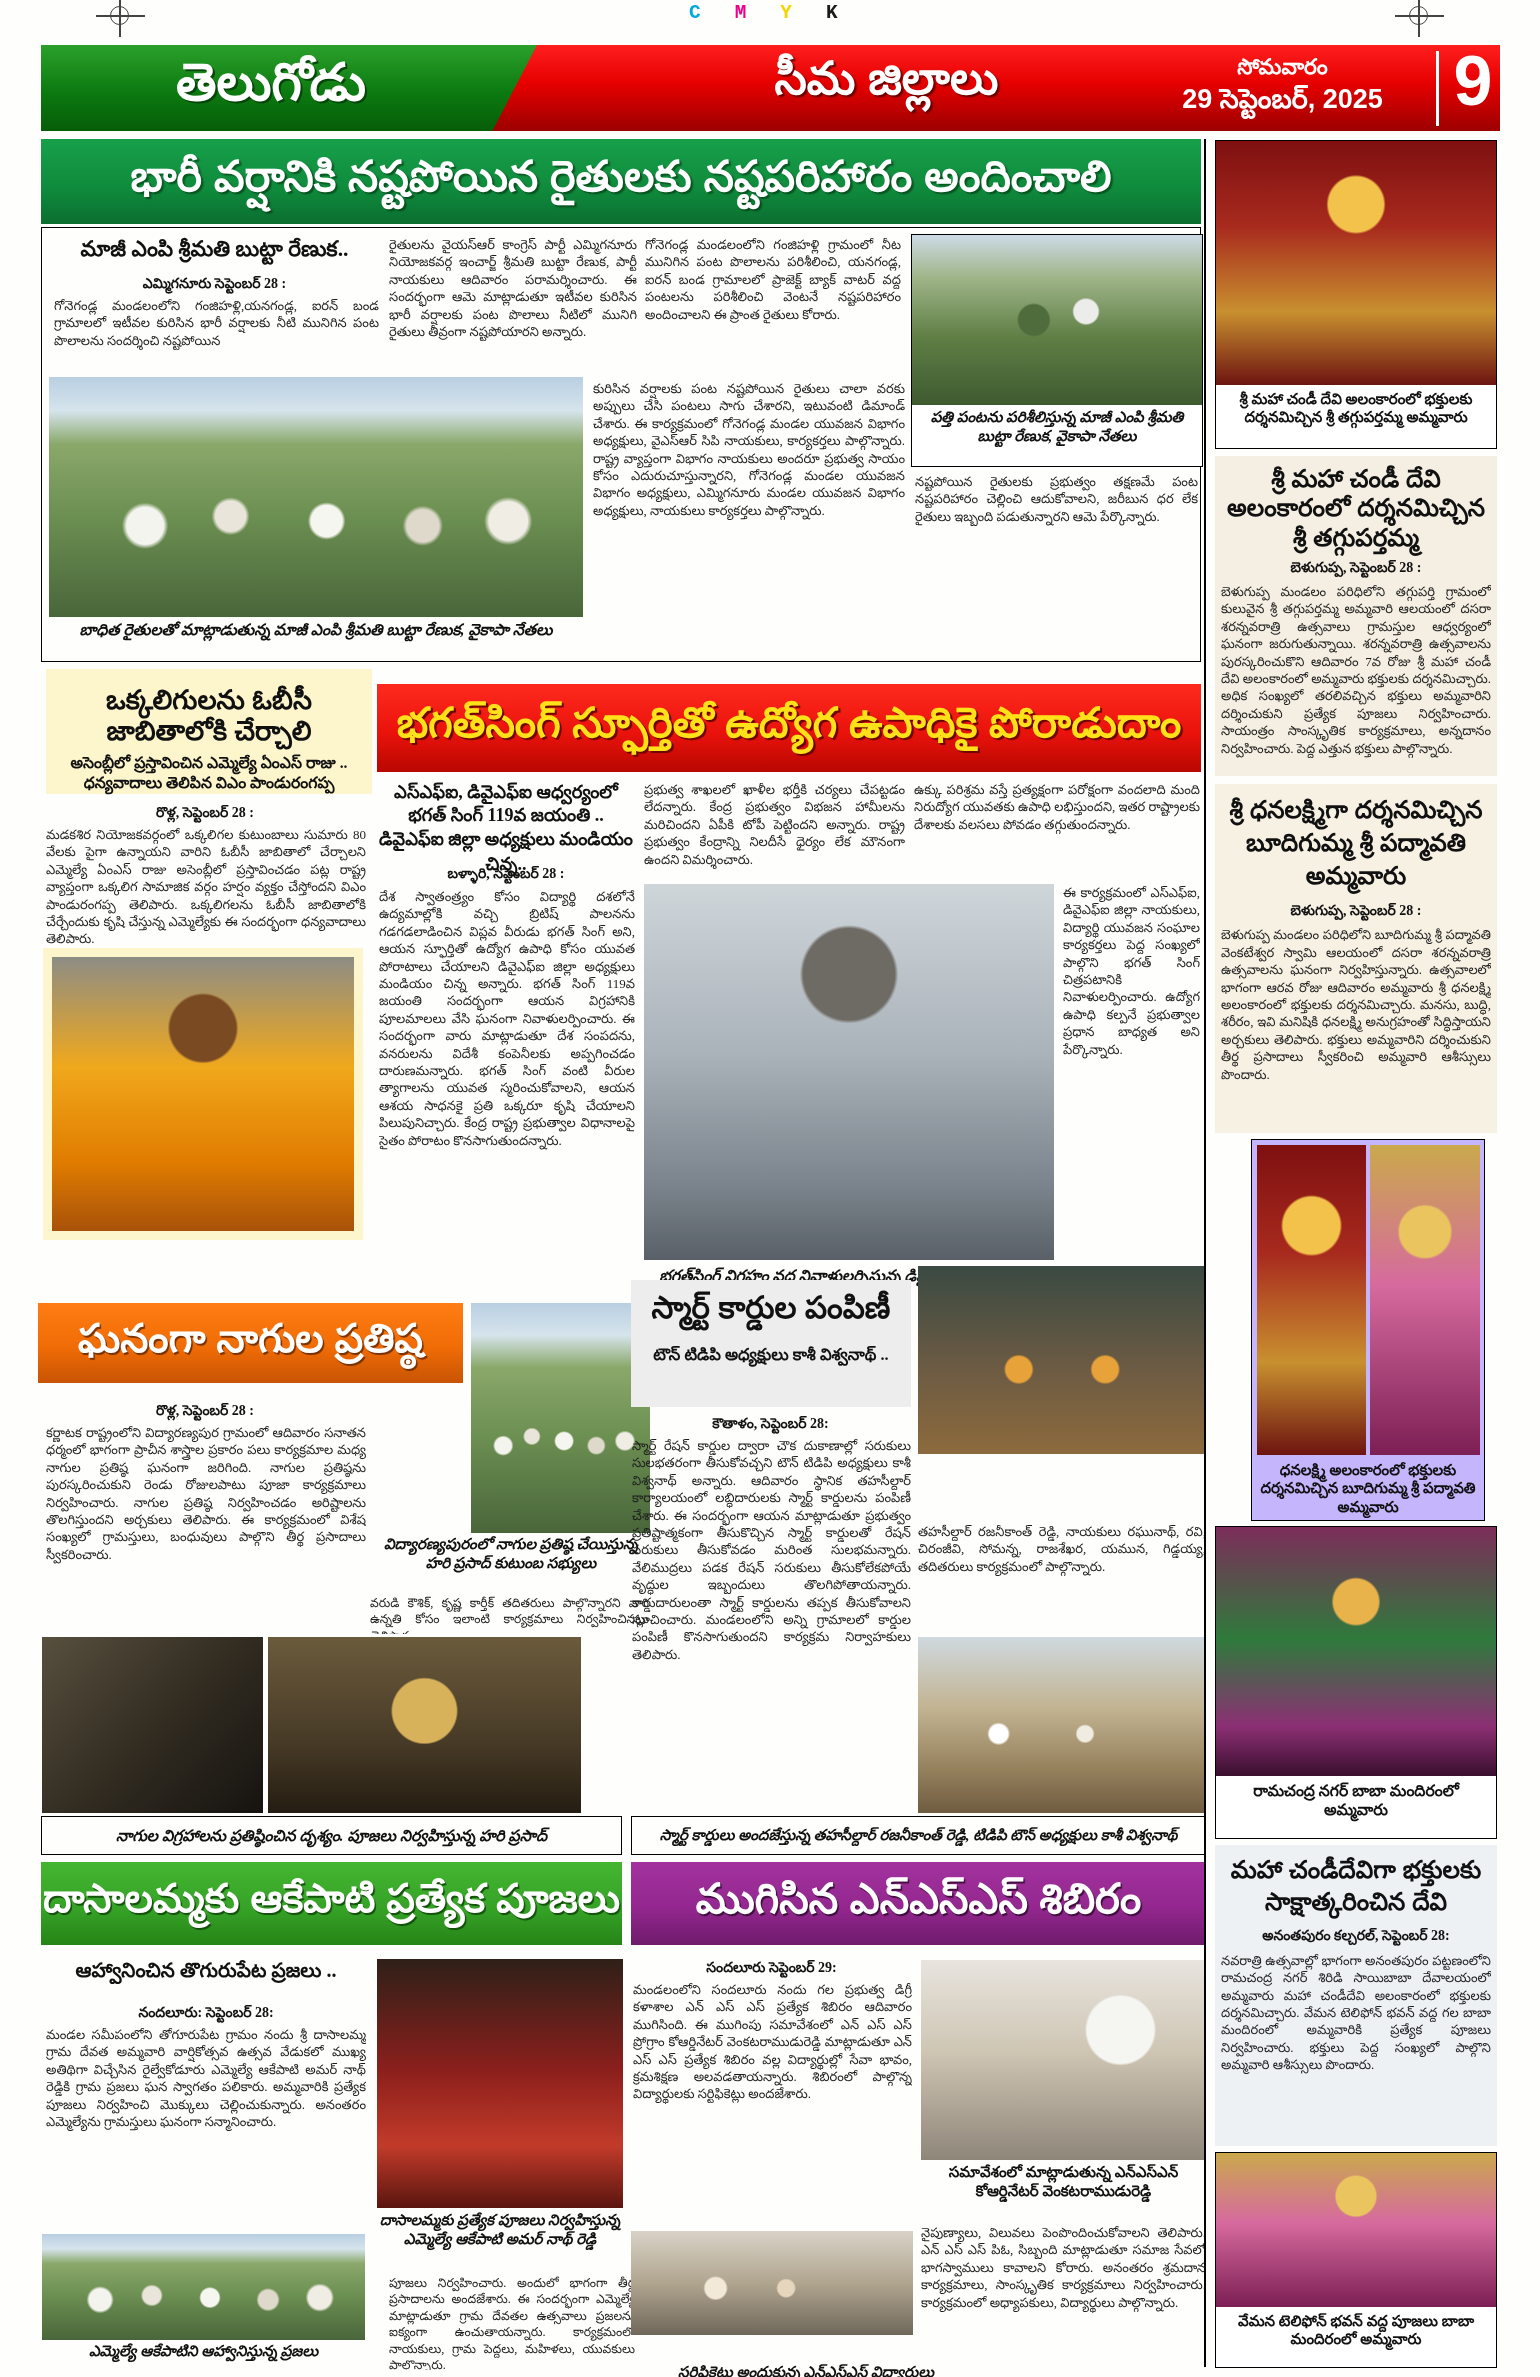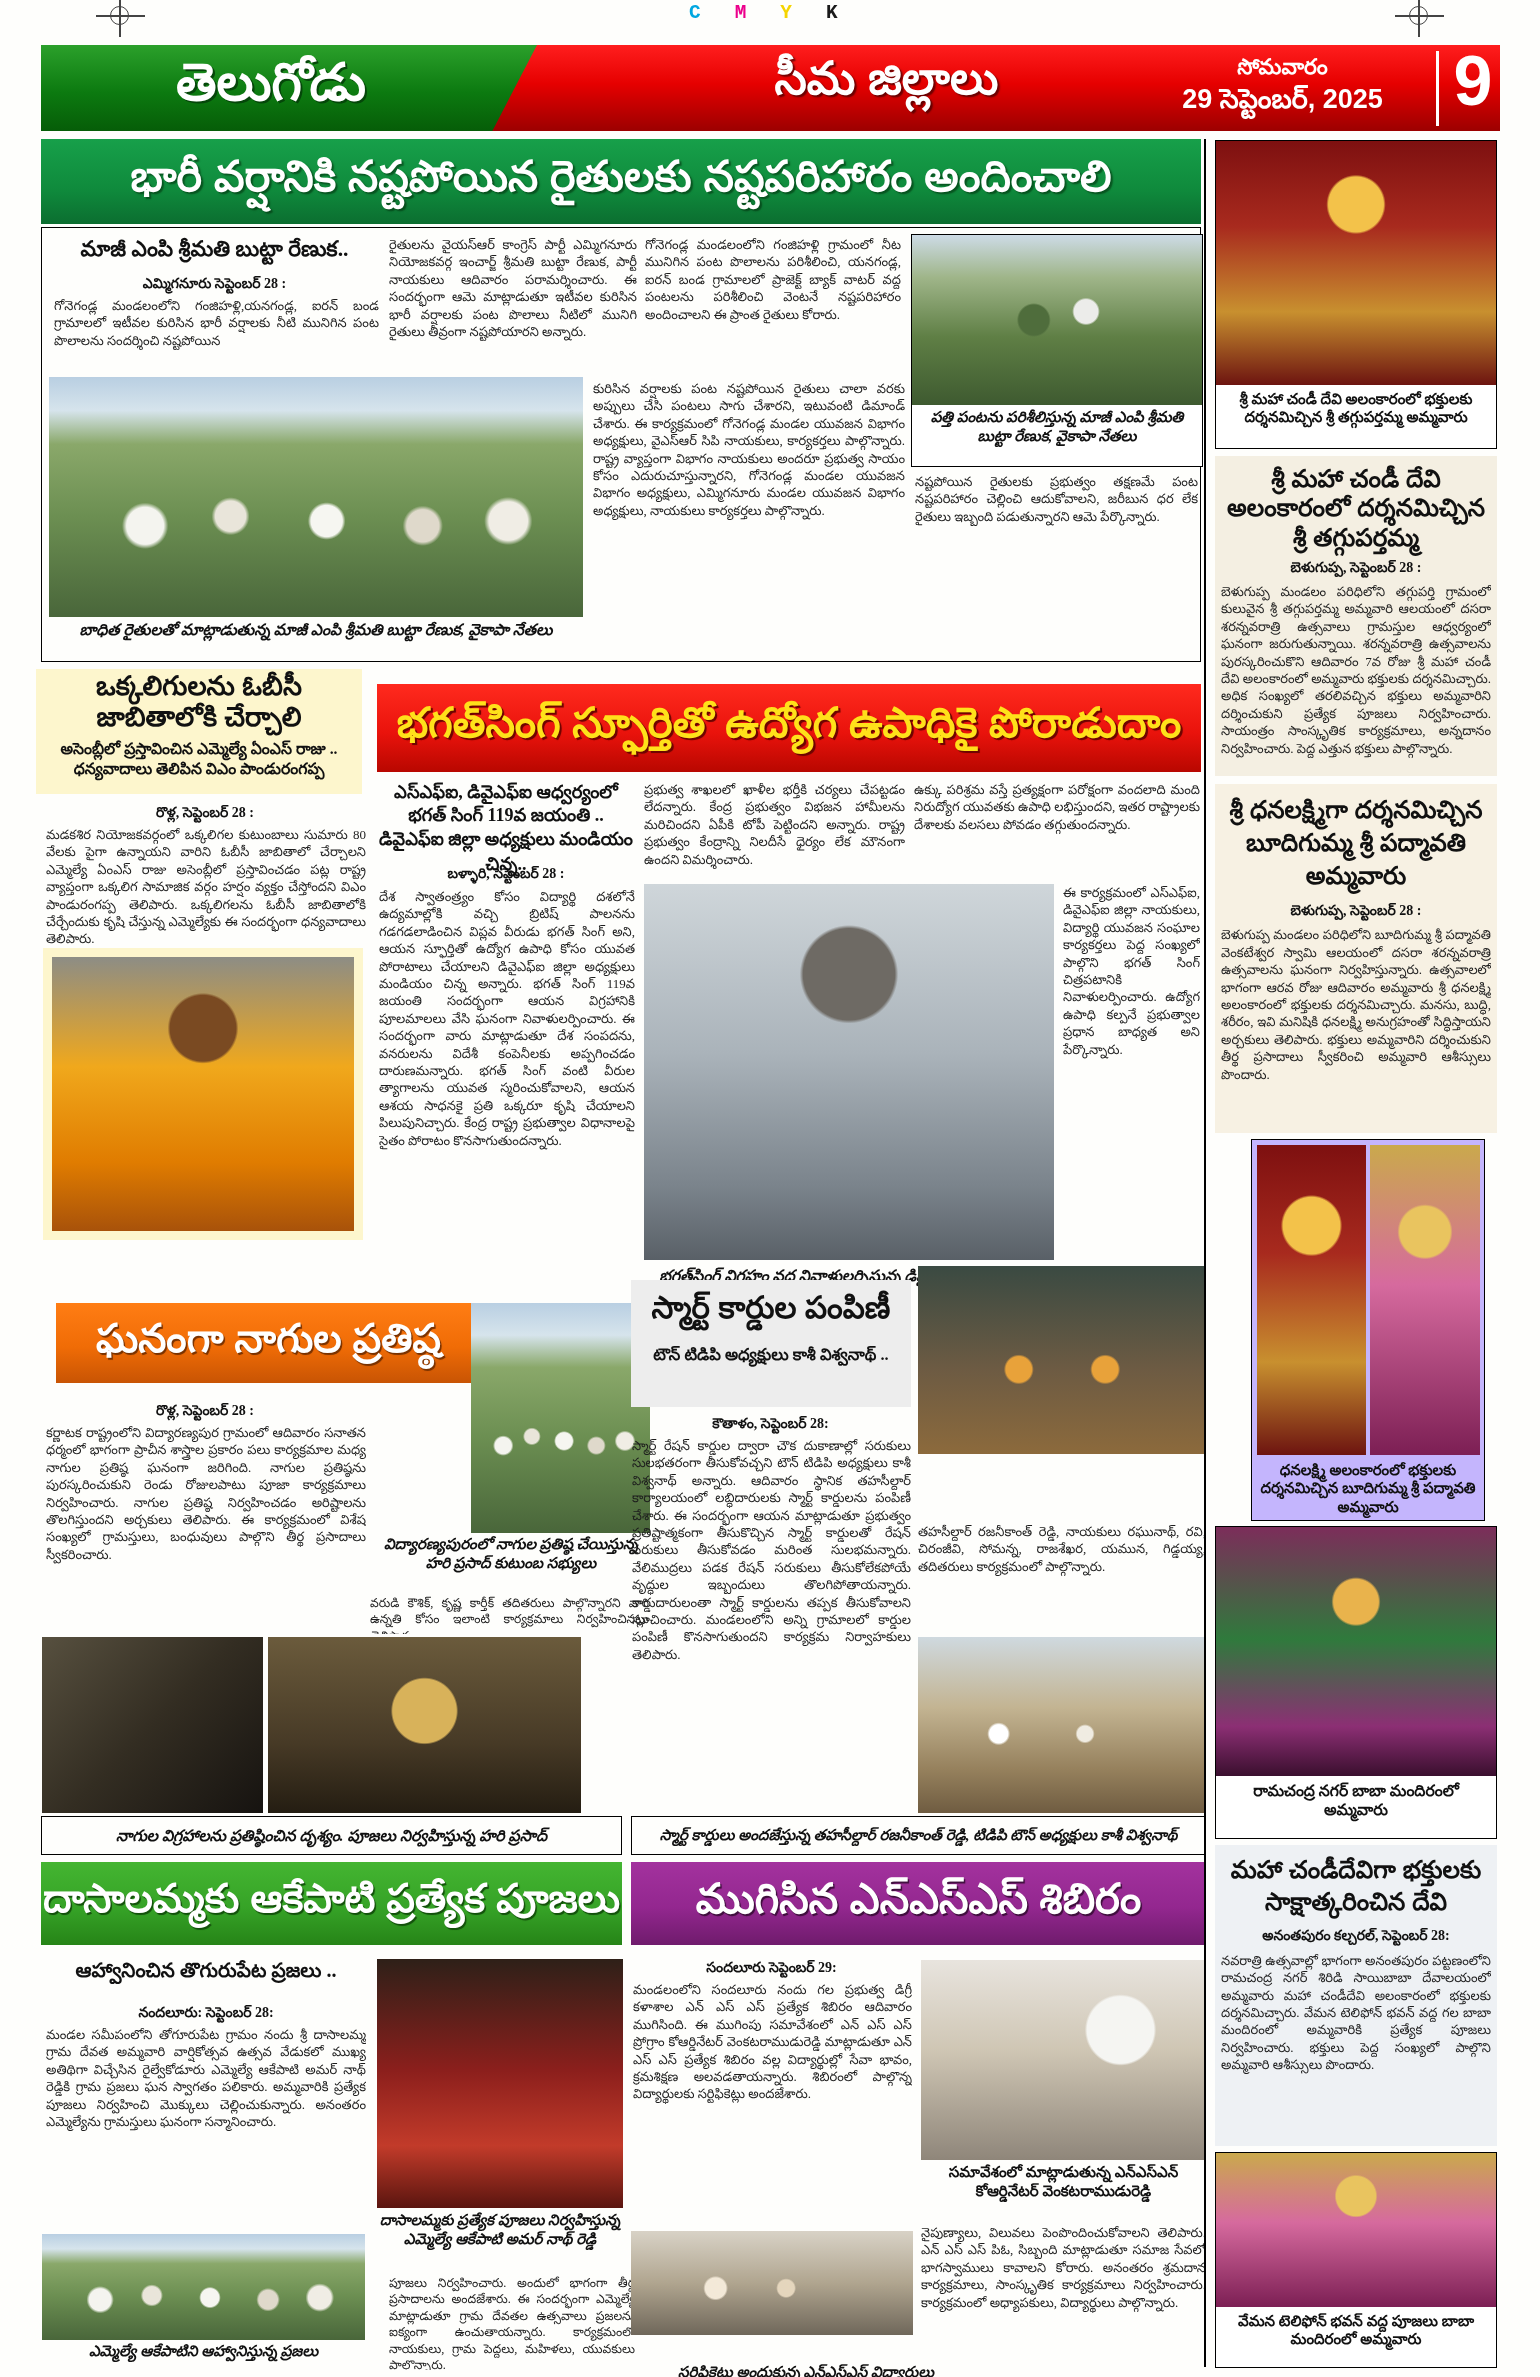--- a/index.html
+++ b/index.html
@@ -108,21 +108,21 @@
   <div class="abs frame" style="left:911px;top:234px;width:292px;height:233px;background:#fff;">
     <div class="photo ph-field" style="width:100%;height:170px;"></div>
     <div class="cap" style="padding:3px 4.5px;font-size:15px;">పత్తి పంటను పరిశీలిస్తున్న మాజీ ఎంపి శ్రీమతి బుట్టా రేణుక, వైకాపా నేతలు</div>
   </div>
 
   <div class="abs photo ph-crowd" style="left:49px;top:377px;width:534px;height:240px;"></div>
   <div class="abs cap" style="left:49px;top:620px;width:534px;height:34px;font-size:15.7px;">బాధిత రైతులతో మాట్లాడుతున్న  మాజీ ఎంపి శ్రీమతి బుట్టా రేణుక, వైకాపా నేతలు</div>
   <div class="abs body-text" style="left:593px;top:380px;width:312px;height:274px;">కురిసిన వర్షాలకు పంట నష్టపోయిన రైతులు చాలా వరకు అప్పులు చేసి పంటలు సాగు చేశారని, ఇటువంటి డిమాండ్ చేశారు. ఈ కార్యక్రమంలో గోనెగండ్ల మండల యువజన విభాగం అధ్యక్షులు, వైఎస్ఆర్ సిపి నాయకులు, కార్యకర్తలు పాల్గొన్నారు. రాష్ట్ర వ్యాప్తంగా విభాగం నాయకులు అందరూ ప్రభుత్వ సాయం కోసం ఎదురుచూస్తున్నారని, గోనెగండ్ల మండల యువజన విభాగం అధ్యక్షులు, ఎమ్మిగనూరు మండల యువజన విభాగం అధ్యక్షులు, నాయకులు కార్యకర్తలు పాల్గొన్నారు.</div>
   <div class="abs body-text" style="left:915px;top:473px;width:283px;height:182px;">నష్టపోయిన రైతులకు ప్రభుత్వం తక్షణమే పంట నష్టపరిహారం చెల్లించి ఆదుకోవాలని, జరీబున ధర లేక రైతులు ఇబ్బంది పడుతున్నారని ఆమె పేర్కొన్నారు.</div>
 
-  <div class="abs" style="left:36px;top:669px;width:326px;height:125px;background:#fdf6cd;padding:2px 6px;box-sizing:border-box;">
+  <div class="abs" style="left:46px;top:669px;width:326px;height:125px;background:#fdf6cd;padding:16px 6px;box-sizing:border-box;">
     <div style="font-size:27px;font-weight:bold;text-align:center;line-height:1.15;">ఒక్కలిగులను ఓబీసీ జాబితాలోకి చేర్చాలి</div>
     <div class="kicker" style="font-size:15.7px;margin-top:6px;line-height:1.25;">అసెంబ్లీలో ప్రస్తావించిన ఎమ్మెల్యే ఏంఎస్ రాజు .. ధన్యవాదాలు తెలిపిన విఎం పాండురంగప్ప</div>
   </div>
   <div class="abs dateline" style="left:45px;top:805px;width:320px;">రొళ్ల, సెప్టెంబర్ 28 :</div>
   <div class="abs body-text" style="left:46px;top:826px;width:320px;height:118px;">మడకశిర నియోజకవర్గంలో ఒక్కలిగల కుటుంబాలు సుమారు 80 వేలకు పైగా ఉన్నాయని వారిని ఓబీసీ జాబితాలో చేర్చాలని ఎమ్మెల్యే ఏంఎస్ రాజు అసెంబ్లీలో ప్రస్తావించడం పట్ల రాష్ట్ర వ్యాప్తంగా ఒక్కలిగ సామాజిక వర్గం హర్షం వ్యక్తం చేస్తోందని విఎం పాండురంగప్ప తెలిపారు. ఒక్కలిగలను ఓబీసీ జాబితాలోకి చేర్చేందుకు కృషి చేస్తున్న ఎమ్మెల్యేకు ఈ సందర్భంగా ధన్యవాదాలు తెలిపారు.</div>
   <div class="abs" style="left:43px;top:948px;width:320px;height:292px;background:#fdf6cd;padding:9px;box-sizing:border-box;">
     <div class="photo ph-saffron" style="width:100%;height:100%;"></div>
   </div>
 
   <div class="abs banner" style="left:377px;top:684px;width:824px;height:88px;background:linear-gradient(180deg,#ff2a1e 0%,#ea130c 55%,#b80700 100%);">
@@ -131,21 +131,21 @@
   <div class="abs kicker" style="left:377px;top:781px;width:258px;font-size:18px;line-height:1.25;">ఎస్‌ఎఫ్‌ఐ, డివైఎఫ్‌ఐ ఆధ్వర్యంలో భగత్ సింగ్ 119వ జయంతి ..</div>
   <div class="abs kicker" style="left:377px;top:829px;width:258px;font-size:18px;">డివైఎఫ్‌ఐ జిల్లా అధ్యక్షులు మండియం చిన్న..</div>
   <div class="abs dateline" style="left:377px;top:866px;width:258px;">బళ్ళారి, సెప్టెంబర్ 28 :</div>
   <div class="abs body-text" style="left:379px;top:888px;width:256px;height:370px;">దేశ స్వాతంత్ర్యం కోసం విద్యార్థి దశలోనే ఉద్యమాల్లోకి వచ్చి బ్రిటిష్ పాలనను గడగడలాడించిన విప్లవ వీరుడు భగత్ సింగ్ అని, ఆయన స్ఫూర్తితో ఉద్యోగ ఉపాధి కోసం యువత పోరాటాలు చేయాలని డివైఎఫ్‌ఐ జిల్లా అధ్యక్షులు మండియం చిన్న అన్నారు. భగత్ సింగ్ 119వ జయంతి సందర్భంగా ఆయన విగ్రహానికి పూలమాలలు వేసి ఘనంగా నివాళులర్పించారు. ఈ సందర్భంగా వారు మాట్లాడుతూ దేశ సంపదను, వనరులను విదేశీ కంపెనీలకు అప్పగించడం దారుణమన్నారు. భగత్ సింగ్ వంటి వీరుల త్యాగాలను యువత స్మరించుకోవాలని, ఆయన ఆశయ సాధనకై ప్రతి ఒక్కరూ కృషి చేయాలని పిలుపునిచ్చారు. కేంద్ర రాష్ట్ర ప్రభుత్వాల విధానాలపై సైతం పోరాటం కొనసాగుతుందన్నారు.</div>
   <div class="abs body-text" style="left:644px;top:781px;width:261px;height:97px;">ప్రభుత్వ శాఖలలో ఖాళీల భర్తీకి చర్యలు చేపట్టడం లేదన్నారు. కేంద్ర ప్రభుత్వం విభజన హామీలను మరిచిందని ఏపీకి టోపీ పెట్టిందని అన్నారు. రాష్ట్ర ప్రభుత్వం కేంద్రాన్ని నిలదీసే ధైర్యం లేక మౌనంగా ఉందని విమర్శించారు.</div>
   <div class="abs body-text" style="left:914px;top:781px;width:286px;height:97px;">ఉక్కు పరిశ్రమ వస్తే ప్రత్యక్షంగా పరోక్షంగా వందలాది మంది నిరుద్యోగ యువతకు ఉపాధి లభిస్తుందని, ఇతర రాష్ట్రాలకు దేశాలకు వలసలు పోవడం తగ్గుతుందన్నారు.</div>
   <div class="abs photo ph-statue" style="left:644px;top:884px;width:410px;height:376px;"></div>
   <div class="abs body-text" style="left:1063px;top:884px;width:137px;height:376px;">ఈ కార్యక్రమంలో ఎస్‌ఎఫ్‌ఐ, డివైఎఫ్‌ఐ జిల్లా నాయకులు, విద్యార్థి యువజన సంఘాల కార్యకర్తలు పెద్ద సంఖ్యలో పాల్గొని భగత్ సింగ్ చిత్రపటానికి నివాళులర్పించారు. ఉద్యోగ ఉపాధి కల్పనే ప్రభుత్వాల ప్రధాన బాధ్యత అని పేర్కొన్నారు.</div>
   <div class="abs cap" style="left:631px;top:1266px;width:422px;height:36px;font-size:15.7px;">భగత్‌సింగ్ విగ్రహం వద్ద నివాళులర్పిస్తున్న  డివైఎఫ్ఐ, ఎస్ఎఫ్ఐ నాయకులు</div>
 
-  <div class="abs banner" style="left:56px;top:1303px;width:425px;height:80px;background:linear-gradient(180deg,#ff7d14 0%,#f06c06 55%,#c85404 100%);">
+  <div class="abs banner" style="left:38px;top:1303px;width:425px;height:80px;background:linear-gradient(180deg,#ff7d14 0%,#f06c06 55%,#c85404 100%);">
     <span style="font-size:40px;font-weight:bold;color:#fff;text-shadow:1.5px 1.5px 0.7px #7a3200;">ఘనంగా నాగుల ప్రతిష్ఠ</span>
   </div>
   <div class="abs dateline" style="left:45px;top:1403px;width:320px;">రొళ్ల, సెప్టెంబర్ 28 :</div>
   <div class="abs body-text" style="left:46px;top:1424px;width:320px;height:191px;">కర్ణాటక రాష్ట్రంలోని విద్యారణ్యపుర గ్రామంలో ఆదివారం సనాతన ధర్మంలో భాగంగా ప్రాచీన శాస్త్రాల ప్రకారం పలు కార్యక్రమాల మధ్య నాగుల ప్రతిష్ఠ ఘనంగా జరిగింది. నాగుల ప్రతిష్ఠను పురస్కరించుకుని రెండు రోజులపాటు పూజా కార్యక్రమాలు నిర్వహించారు. నాగుల ప్రతిష్ఠ నిర్వహించడం అరిష్టాలను తొలగిస్తుందని అర్చకులు తెలిపారు. ఈ కార్యక్రమంలో విశేష సంఖ్యలో గ్రామస్తులు, బంధువులు పాల్గొని తీర్థ ప్రసాదాలు స్వీకరించారు.</div>
   <div class="abs photo ph-crowd" style="left:471px;top:1303px;width:179px;height:230px;"></div>
   <div class="abs cap" style="left:370px;top:1535px;width:282px;height:57px;font-size:15px;text-align:center;">విద్యారణ్యపురంలో నాగుల ప్రతిష్ఠ చేయిస్తున్న హరి ప్రసాద్ కుటుంబ సభ్యులు</div>
   <div class="abs body-text" style="left:370px;top:1595px;width:279px;height:39px;font-size:12.3px;">వరుడి కౌశిక్, కృష్ణ కార్తీక్ తదితరులు పాల్గొన్నారని వారి ఉన్నతి కోసం ఇలాంటి కార్యక్రమాలు నిర్వహించినట్లు తెలిపారు.</div>
   <div class="abs photo ph-idols" style="left:42px;top:1637px;width:221px;height:176px;"></div>
   <div class="abs photo ph-idol2" style="left:268px;top:1637px;width:313px;height:176px;"></div>
   <div class="abs frame cap" style="left:41px;top:1816px;width:581px;height:39px;font-size:15.7px;display:flex;align-items:center;justify-content:center;">

